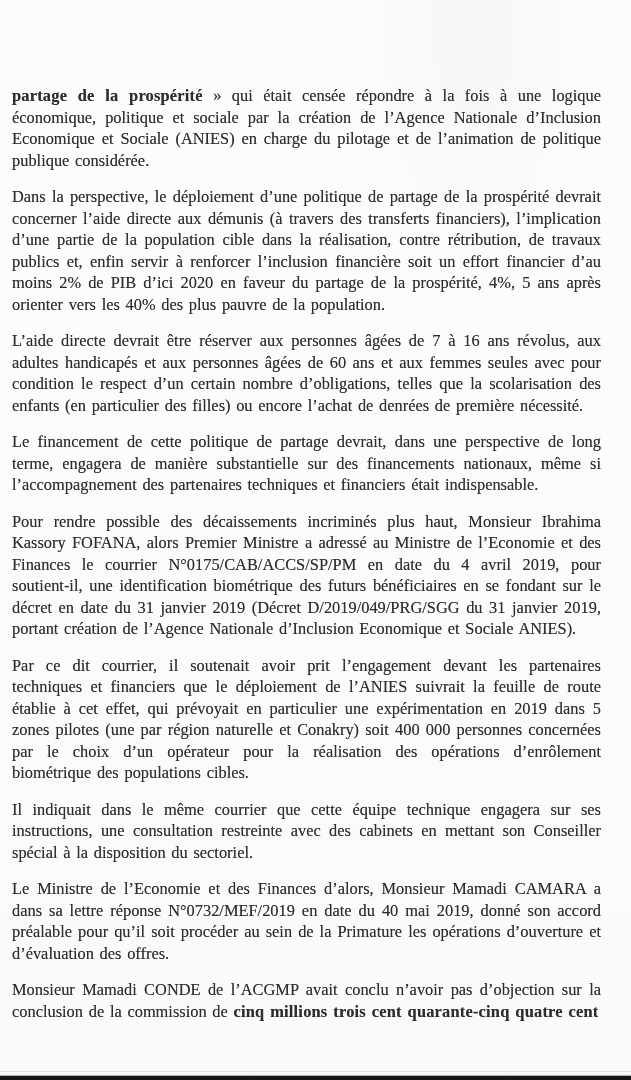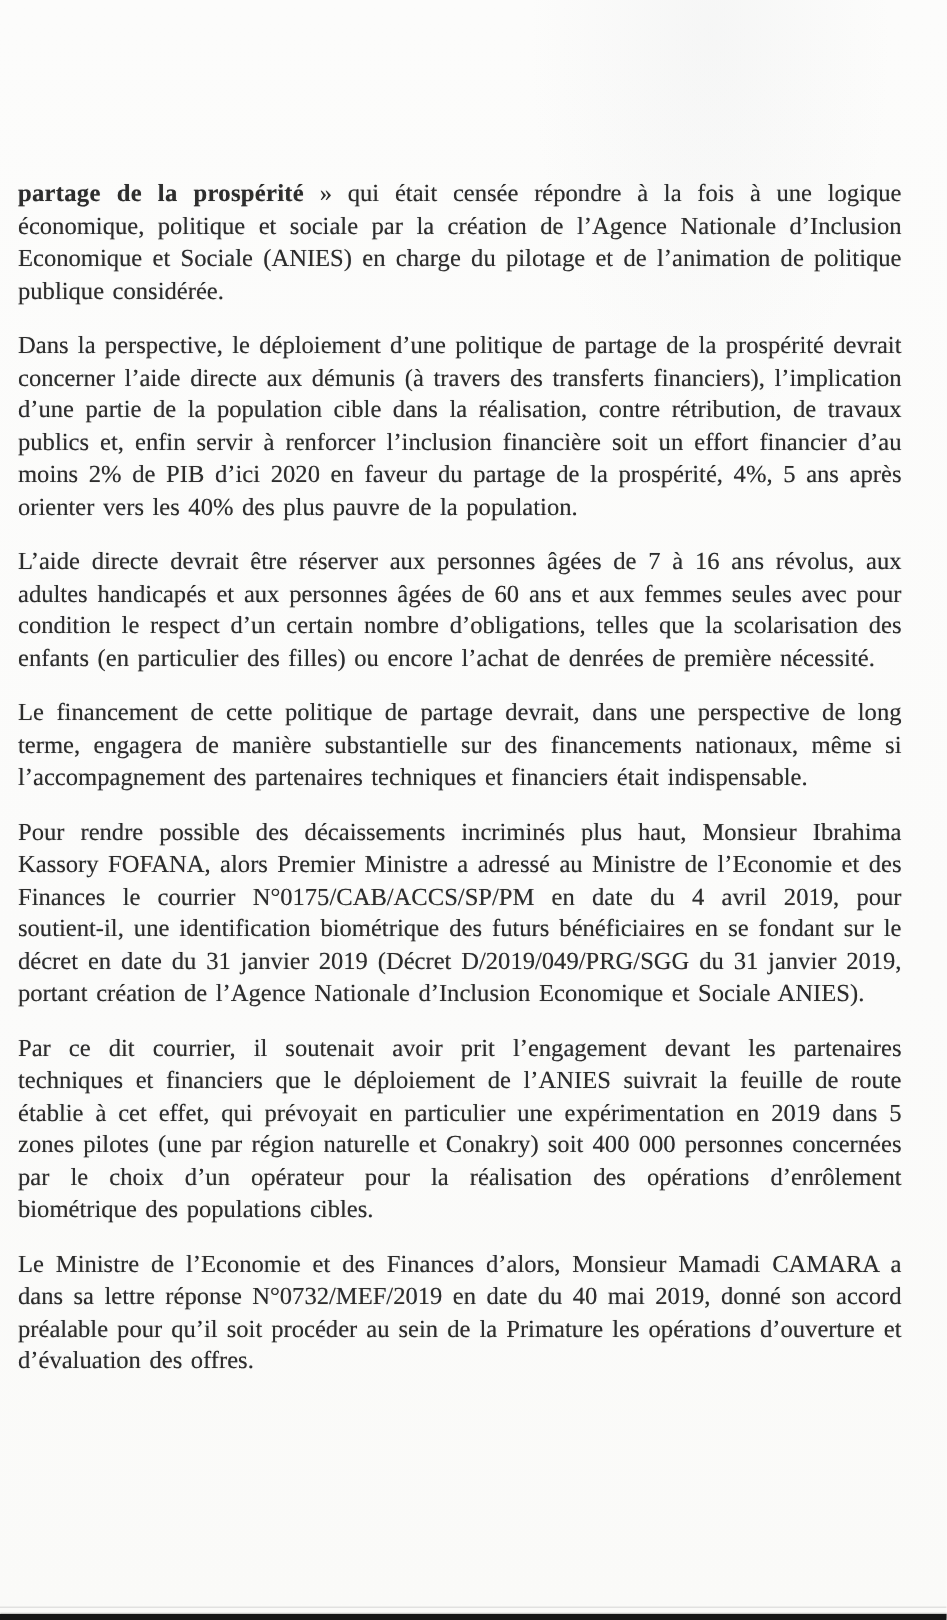--- a/index.html
+++ b/index.html
@@ -26,21 +26,20 @@
     right: 30px;
     top: 85px;
     font-family: "Liberation Serif", "DejaVu Serif", serif;
     font-size: 16.4px;
     line-height: 21.5px;
     color: #2d2d2d;
     text-align: justify;
     text-justify: inter-word;
     word-spacing: 1.6px;
     text-shadow: 0 0 0.5px rgba(55,55,55,0.55);
-    margin-top: 33px;
   }
   .text-block p.paragraph {
     margin: 0 0 15px 0;
   }
   .run-bold {
     font-weight: 700;
     letter-spacing: 0.2px;
   }
   .scan-divider {
     position: absolute;
@@ -64,17 +63,19 @@
 <body style="background: rgb(251, 251, 250);">
 
 <div class="scan-page">
   <div class="text-block" style="color: rgb(45, 45, 45);">
       <p class="paragraph"><span class="run-bold">partage de la prospérité</span><span class="run"> » qui était censée répondre à la fois à une logique économique, politique et sociale par la création de l’Agence Nationale d’Inclusion Economique et Sociale (ANIES) en charge du pilotage et de l’animation de politique publique considérée.</span></p>
       <p class="paragraph"><span class="run">Dans la perspective, le déploiement d’une politique de partage de la prospérité devrait concerner l’aide directe aux démunis (à travers des transferts financiers), l’implication d’une partie de la population cible dans la réalisation, contre rétribution, de travaux publics et, enfin servir à renforcer l’inclusion financière soit un effort financier d’au moins 2% de PIB d’ici 2020 en faveur du partage de la prospérité, 4%, 5 ans après orienter vers les 40% des plus pauvre de la population.</span></p>
       <p class="paragraph"><span class="run">L’aide directe devrait être réserver aux personnes âgées de 7 à 16 ans révolus, aux adultes handicapés et aux personnes âgées de 60 ans et aux femmes seules avec pour condition le respect d’un certain nombre d’obligations, telles que la scolarisation des enfants (en particulier des filles) ou encore l’achat de denrées de première nécessité.</span></p>
       <p class="paragraph"><span class="run">Le financement de cette politique de partage devrait, dans une perspective de long terme, engagera de manière substantielle sur des financements nationaux, même si l’accompagnement des partenaires techniques et financiers était indispensable.</span></p>
       <p class="paragraph"><span class="run">Pour rendre possible des décaissements incriminés plus haut, Monsieur Ibrahima Kassory FOFANA, alors Premier Ministre a adressé au Ministre de l’Economie et des Finances le courrier N°0175/CAB/ACCS/SP/PM en date du 4 avril 2019, pour soutient-il, une identification biométrique des futurs bénéficiaires en se fondant sur le décret en date du 31 janvier 2019 (Décret D/2019/049/PRG/SGG du 31 janvier 2019, portant création de l’Agence Nationale d’Inclusion Economique et Sociale ANIES).</span></p>
       <p class="paragraph"><span class="run">Par ce dit courrier, il soutenait avoir prit l’engagement devant les partenaires techniques et financiers que le déploiement de l’ANIES suivrait la feuille de route établie à cet effet, qui prévoyait en particulier une expérimentation en 2019 dans 5 zones pilotes (une par région naturelle et Conakry) soit 400 000 personnes concernées par le choix d’un opérateur pour la réalisation des opérations d’enrôlement biométrique des populations cibles.</span></p>
+      <p class="paragraph"><span class="run">Il indiquait dans le même courrier que cette équipe technique engagera sur ses instructions, une consultation restreinte avec des cabinets en mettant son Conseiller spécial à la disposition du sectoriel.</span></p>
       <p class="paragraph"><span class="run">Le Ministre de l’Economie et des Finances d’alors, Monsieur Mamadi CAMARA a dans sa lettre réponse N°0732/MEF/2019 en date du 40 mai 2019, donné son accord préalable pour qu’il soit procéder au sein de la Primature les opérations d’ouverture et d’évaluation des offres.</span></p>
+      <p class="paragraph"><span class="run">Monsieur Mamadi CONDE de l’ACGMP avait conclu n’avoir pas d’objection sur la conclusion de la commission de </span><span class="run-bold">cinq millions trois cent quarante-cinq quatre cent</span></p>
     </div>
   <div class="scan-divider" style="background: rgb(225, 225, 224);"></div>
   <div class="scan-bottom-bar" style="background: rgb(22, 22, 22);"></div>
 </div>
 
 </body></html>

